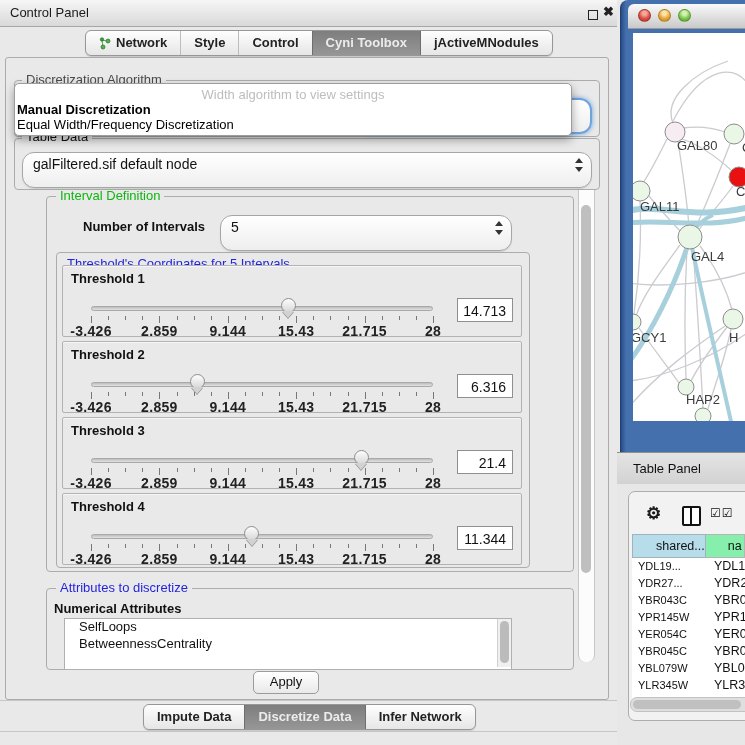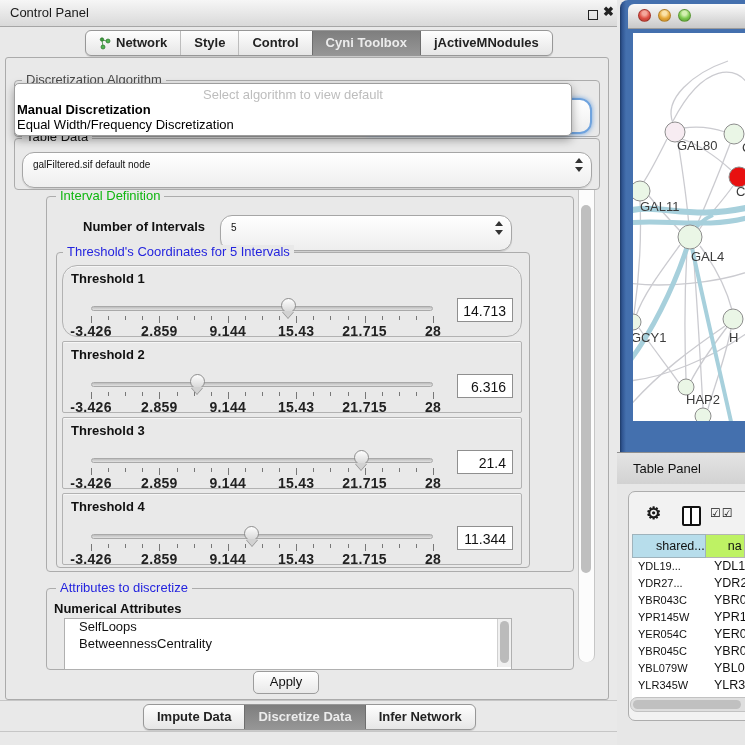--- a/index.html
+++ b/index.html
@@ -28,21 +28,21 @@
   
   #main-panel{left:5px;top:57px;width:602px;height:641px;border:1px solid #ABABAB;border-radius:3px;background:#E9E9E9;}
 
   .gbox{position:absolute;border:1px solid #ACACAC;border-radius:4px;}
   .gtitle{position:absolute;font-size:13px;line-height:14px;background:#E9E9E9;padding:0 4px;white-space:nowrap;}
   .gtitle.green{color:var(--green);}
   .gtitle.blue{color:var(--blue);}
 
   .combo{position:absolute;height:36px;border:1px solid #A6A6A6;border-radius:12px;
        background:linear-gradient(#FFFFFF,#EEEEEE);box-shadow:0 1px 1px rgba(0,0,0,.12), inset 0 1px 0 #FFF;
-       font-size:10px;line-height:23px;padding-left:10px;color:#111;box-sizing:border-box;}
+       font-size:14px;line-height:23px;padding-left:10px;color:#111;box-sizing:border-box;}
   .spin{position:absolute;right:7px;top:4px;width:9px;height:16px;}
   .spin i{position:absolute;left:0;width:0;height:0;border-left:4.5px solid transparent;border-right:4.5px solid transparent;}
   .spin .up{top:1px;border-bottom:5px solid #333;}
   .spin .dn{bottom:1px;border-top:5px solid #333;}
 
   
   #algo-box{left:14px;top:80px;width:584px;height:55px;z-index:1;}
   #algo-title{left:22px;top:73px;z-index:1;color:#4a4a4a;}
   #algo-combo-stub{left:360px;top:98px;width:232px;z-index:5;border:2px solid var(--focus);
        box-shadow:0 0 5px var(--focus);}
@@ -57,21 +57,21 @@
   #td-box{left:14px;top:138px;width:584px;height:50px;z-index:2;}
   #td-title{left:22px;top:130px;z-index:2;}
   #td-combo{left:22px;top:152px;width:570px;z-index:2;}
 
   
   #int-box{left:46px;top:196px;width:526px;height:374px;}
   #int-title{left:56px;top:189px;}
   #noi-label{left:83px;top:219px;font-size:13px;font-weight:bold;}
   #noi-combo{left:220px;top:215px;width:292px;}
   #thr-box{left:56px;top:252px;width:472px;height:314px;}
-  #thr-title{left:63px;top:245px;}
+  #thr-title{left:63px;top:257px;}
 
   .threshold-panel{position:absolute;left:6px;width:458px;height:70px;border:1px solid #B2B2B2;
        border-radius:2px;background:#E9E9E9;box-shadow:inset 0 1px 0 #F6F6F6;}
   .t-label{position:absolute;left:8px;top:5px;font-size:13px;font-weight:bold;}
   .slider{position:absolute;left:0;top:0;width:390px;height:70px;}
   .track{position:absolute;left:28px;top:40px;width:342px;height:5px;border-radius:3px;
        background:linear-gradient(#BDBDBD,#E2E2E2);border:1px solid #A9A9A9;box-sizing:border-box;}
   .thumb{position:absolute;top:32px;width:15px;height:21px;}
   .thumb::before{content:"";position:absolute;left:0;top:0;width:13px;height:13px;border-radius:50%;
        background:linear-gradient(#FDFDFD,#D7D7D7);border:1px solid #8E8E8E;}
@@ -126,21 +126,21 @@
   #tp-bg{left:617px;top:484px;width:128px;height:261px;background:#E7E7E7;}
   #tp-panel{left:628px;top:491px;width:130px;height:230px;background:#F2F2F2;border:1px solid #ADADAD;
        border-radius:7px 0 0 7px;box-sizing:border-box;}
   #gear{left:646px;top:503px;font-size:17px;font-weight:bold;color:#1a1a1a;}
   #colicon{left:682px;top:506px;width:15px;height:16px;border:2px solid #111;border-radius:2px;background:#FFF;}
   #colicon::after{content:"";position:absolute;left:5.5px;top:0;width:2px;height:16px;background:#111;}
   #checks{left:710px;top:506px;font-size:12px;letter-spacing:1px;color:#111;}
   #tp-header{left:632px;top:534px;width:113px;height:24px;display:flex;}
   .hcell{box-sizing:border-box;border:1px solid #9FB3BC;font-size:12.5px;text-align:right;line-height:22px;color:#111;}
   #hc1{width:77px;background:var(--hdr-hl);}
-  #hc2{width:40px;background:#bef264;border-left:none;border-color:#B5B5B5;text-align:left;padding-left:22px;}
+  #hc2{width:40px;background:#86efac;border-left:none;border-color:#B5B5B5;text-align:left;padding-left:22px;}
   #tp-body{left:632px;top:558px;width:113px;height:148px;overflow:hidden;background:#FFF;}
   .tp-row{display:flex;height:17px;}
   .tp-row .c1{width:77px;padding-left:6px;font-size:11px;line-height:17px;box-sizing:border-box;white-space:nowrap;}
   .tp-row .c2{width:36px;padding-left:5px;font-size:12.5px;line-height:17px;box-sizing:border-box;overflow:hidden;white-space:nowrap;}
   #tp-hscroll{left:630px;top:697px;width:114px;height:13px;background:#DFDFDF;border:1px solid #C2C2C2;border-radius:7px 0 0 7px;}
   #tp-hthumb{position:absolute;left:2px;top:1.5px;width:108px;height:9px;background:#C0C0C0;border-radius:5px;}
 </style>
 </head>
 <body>
 
@@ -176,21 +176,21 @@
       </div>
   </div>
 
   <div id="main-panel" class="abs"></div>
 
   <div id="algo-box" class="gbox"></div>
   <span id="algo-title" class="gtitle">Discretization Algorithm</span>
   <div id="algo-combo-stub" class="combo"></div>
 
   <div id="algo-popup" class="abs">
-    <div id="algo-prompt" class="abs">Select algorithm to view default</div>
+    <div id="algo-prompt" class="abs">Width algorithm to view settings</div>
     <div id="algo-opt0" class="algo-opt">Manual Discretization</div>
     <div id="algo-opt1" class="algo-opt">Equal Width/Frequency Discretization</div>
   </div>
 
   <div id="td-box" class="gbox"></div>
   <span id="td-title" class="gtitle">Table Data</span>
   <div id="td-combo" class="combo">
     <span>galFiltered.sif default node</span>
     <span class="spin">
         <i class="up"></i>
@@ -205,21 +205,21 @@
     <span>5</span>
     <span class="spin">
         <i class="up"></i>
         <i class="dn"></i>
       </span>
   </div>
 
   <div id="thr-box" class="gbox"></div>
   <span id="thr-title" class="gtitle blue">Threshold's Coordinates for 5 Intervals</span>
   <div id="thresholds" class="abs" style="left:56px;top:252px;width:472px;height:314px;">
-      <div class="threshold-panel" style="top: 13px; border-radius: 15px;">
+      <div class="threshold-panel" style="top: 13px;">
       <div class="t-label">Threshold 1</div>
       <div class="slider">
         <div class="track"></div>
         <div class="ticks">
             <i class="tk mj" style="left: 0px;"></i>
             <i class="tk" style="left: 17.1px;"></i>
             <i class="tk" style="left: 34.2px;"></i>
             <i class="tk" style="left: 51.3px;"></i>
             <i class="tk mj" style="left: 68.4px;"></i>
             <i class="tk" style="left: 85.5px;"></i>

